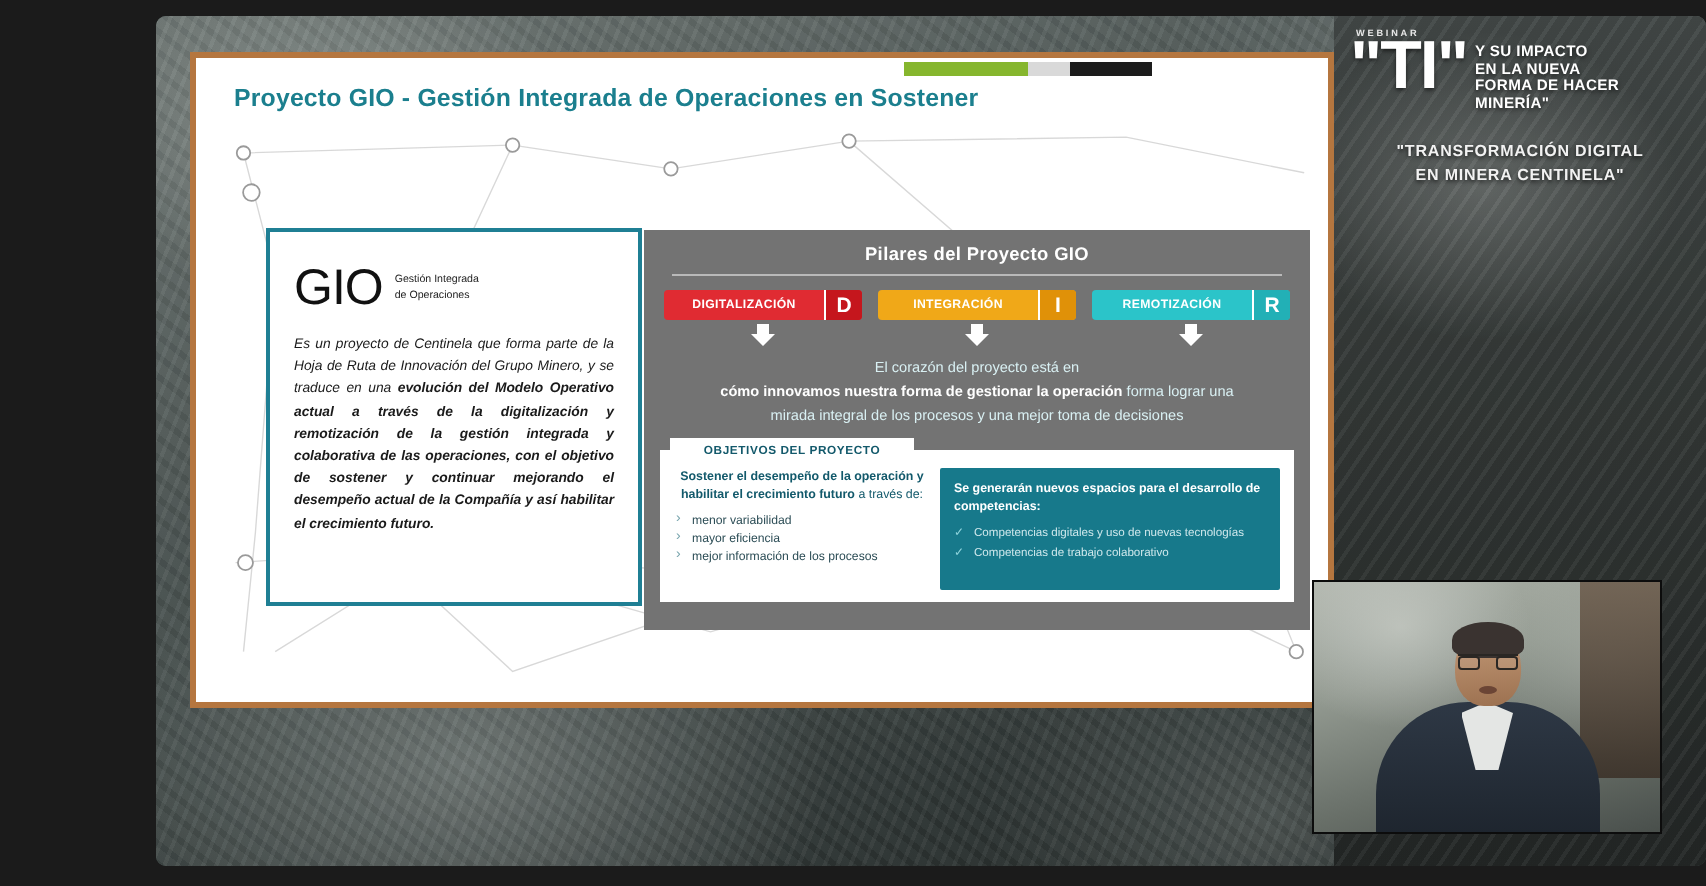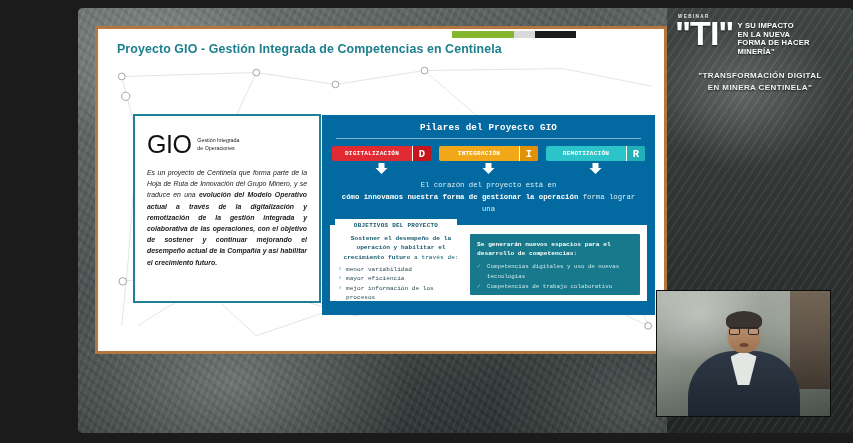--- a/index.html
+++ b/index.html
@@ -99,23 +99,22 @@
     font-size: 6.9px; line-height: 1.62; color: #1a1a1a;
     font-style: italic; text-align: justify;
     font-family: "Liberation Sans", sans-serif;
   }
   #desc-text b { font-weight: bold; }
 
   
   #pilares {
     position: absolute; left: 224px; top: 86px;
     width: 333px; height: 200px;
-    background: #0369a1;
+    background: #737373;
     z-index: 2;
-    font-family: Liberation Mono, monospace;
   }
   #pilares-title {
     text-align: center; color: #fff; font-size: 9.2px; font-weight: bold;
     padding-top: 7px; letter-spacing: .2px;
   }
   #pilares-rule {
     margin: 5px 14px 0 14px; height: 1px; background: rgba(255,255,255,0.5);
   }
   #badges {
     display: flex; justify-content: space-between;
@@ -347,21 +346,21 @@
           <circle cx="556" cy="300" r="3.4"></circle>
         </g>
       </svg>
 
       <div id="slide-logo">
         <i style="flex:3;background:#86b62e"></i>
         <i style="flex:1;background:#d9d9d9"></i>
         <i style="flex:2;background:#1c1c1c"></i>
       </div>
 
-      <div id="slide-title">Proyecto GIO - Gestión Integrada de Competencias en Centinela</div>
+      <div id="slide-title">Proyecto GIO - Gestión Integrada de Operaciones en Sostener</div>
 
 
       <div id="desc-box">
         <div id="gio-logo">
           <span class="mark">GIO</span>
           <span class="sub">
             <span>Gestión Integrada</span><br>
             <span>de Operaciones</span>
           </span>
         </div>
@@ -403,20 +402,21 @@
           <div class="arr">
             <svg width="13" height="11" viewBox="0 0 13 11">
                 <path d="M3.5,0 h6 v5 h3 l-6,6 l-6,-6 h3 z" fill="#ffffff"></path>
               </svg>
           </div>
         </div>
 
         <div id="heart">
           <span>El corazón del proyecto está en</span><br>
           <b>cómo innovamos nuestra forma de gestionar la operación</b><span> forma lograr una</span><br>
+          <span>mirada integral de los procesos y una mejor toma de decisiones</span>
         </div>
 
         <div id="obj-tab">OBJETIVOS DEL PROYECTO</div>
 
         <div id="obj-box">
           <div id="obj-left">
             <div class="lead">
               <b>Sostener el desempeño de la operación y habilitar el crecimiento futuro</b><span> a través de:</span>
             </div>
             <ul>

